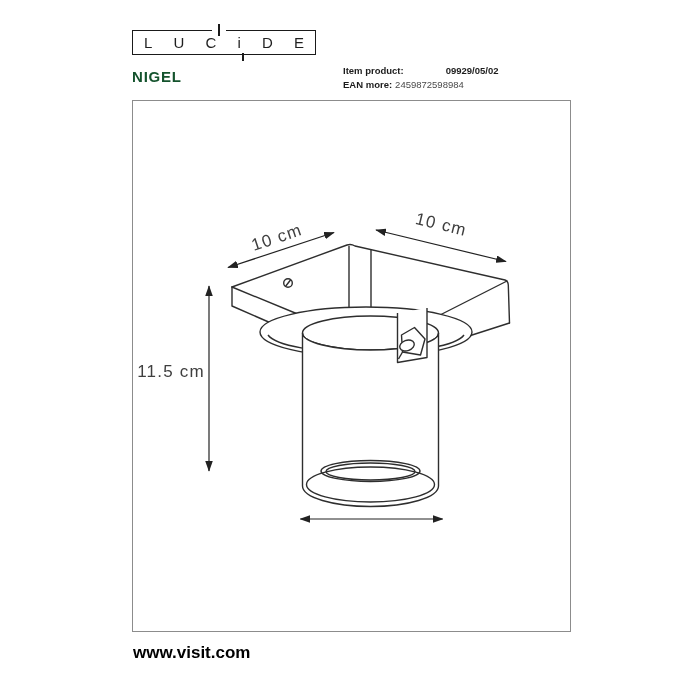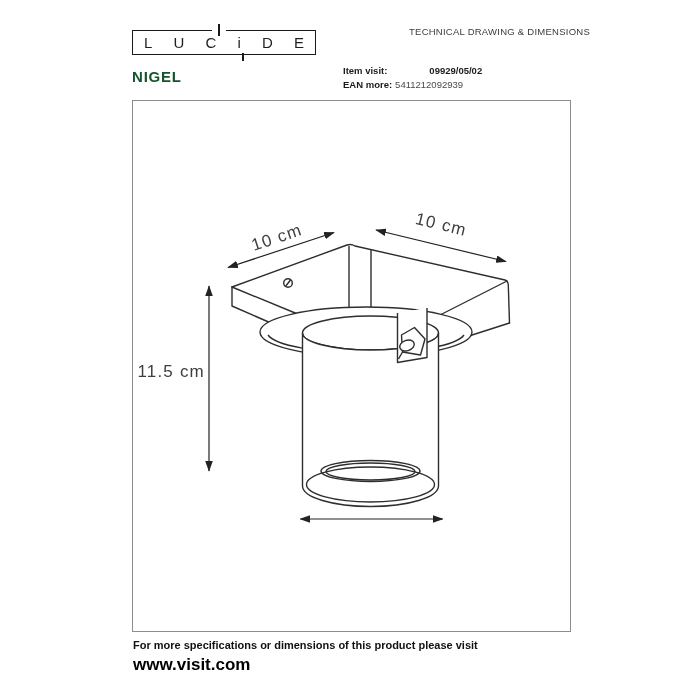--- a/index.html
+++ b/index.html
@@ -32,21 +32,21 @@
   
   .drawing-frame{
     position:absolute;left:132px;top:100px;width:437px;height:530px;
     border:1px solid #8c8c8c;box-sizing:content-box;background:#fff;
   }
   .drawing-frame svg{position:absolute;left:0;top:0;}
   .dim-label{
     position:absolute;font-size:17px;color:#3f3f3f;letter-spacing:1.2px;
     font-weight:400;text-align:center;white-space:nowrap;
   }
-  .dim-h{left:4px;top:261px;width:68px;text-align:right;}
+  .dim-h{left:4px;top:261px;width:68px;}
   .dim-wl{left:104px;top:127px;width:80px;transform:rotate(-18.5deg);}
   .dim-wr{left:268px;top:114px;width:80px;transform:rotate(13.5deg);}
   .dim-d{left:191px;top:423px;width:100px;}
   
   .footer{position:absolute;left:133px;top:639px;}
   .footer-note{font-size:11px;font-weight:bold;color:#111;}
   .footer-site{font-size:17px;font-weight:bold;color:#000;margin-top:4px;}
 </style>
 </head>
 <body>
@@ -58,29 +58,28 @@
     <span class="logo-letter">U</span>
     <span class="logo-letter">C</span>
     <span class="logo-letter">i</span>
     <span class="logo-letter">D</span>
     <span class="logo-letter">E</span>
     <span class="logo-stem-gap"></span>
     <span class="logo-stem"></span>
     <span class="logo-tick"></span>
   </div>
 
-  <div class="doc-type">TECHNICAL DRAWING &amp; DIMENSIONS</div>
   <div class="product-name">NIGEL</div>
 
   <div class="item-block">
     <div class="item-line">
-      <span class="lbl">Item visit:</span><span class="val-bold">09929/05/02</span>
+      <span class="lbl">Item product:</span><span class="val-bold">09929/05/02</span>
     </div>
     <div class="item-line">
-      <span class="lbl">EAN more:</span><span class="val">5411212092939</span>
+      <span class="lbl">EAN more:</span><span class="val">2459872598984</span>
     </div>
   </div>
 
   <div class="drawing-frame">
     <svg width="437" height="530" viewBox="133 101 437 530" xmlns="http://www.w3.org/2000/svg">
       <defs>
         <marker id="ah" viewBox="0 0 10 7" refX="9.2" refY="3.5" markerWidth="9" markerHeight="6.3" orient="auto-start-reverse">
           <path d="M0,0 L10,3.5 L0,7 Z" fill="#222"></path>
         </marker>
       </defs>
@@ -127,17 +126,16 @@
         <line x1="300.5" y1="519" x2="442.5" y2="519" marker-start="url(#ah)" marker-end="url(#ah)"></line>
       </g>
     </svg>
 
     <span class="dim-label dim-wl">10 cm</span>
     <span class="dim-label dim-wr">10 cm</span>
     <span class="dim-label dim-h">11.5 cm</span>
   </div>
 
   <div class="footer">
-    <div class="footer-note">For more specifications or dimensions of this product please visit</div>
     <div class="footer-site">www.visit.com</div>
   </div>
 
 </div>
 
 </body></html>

